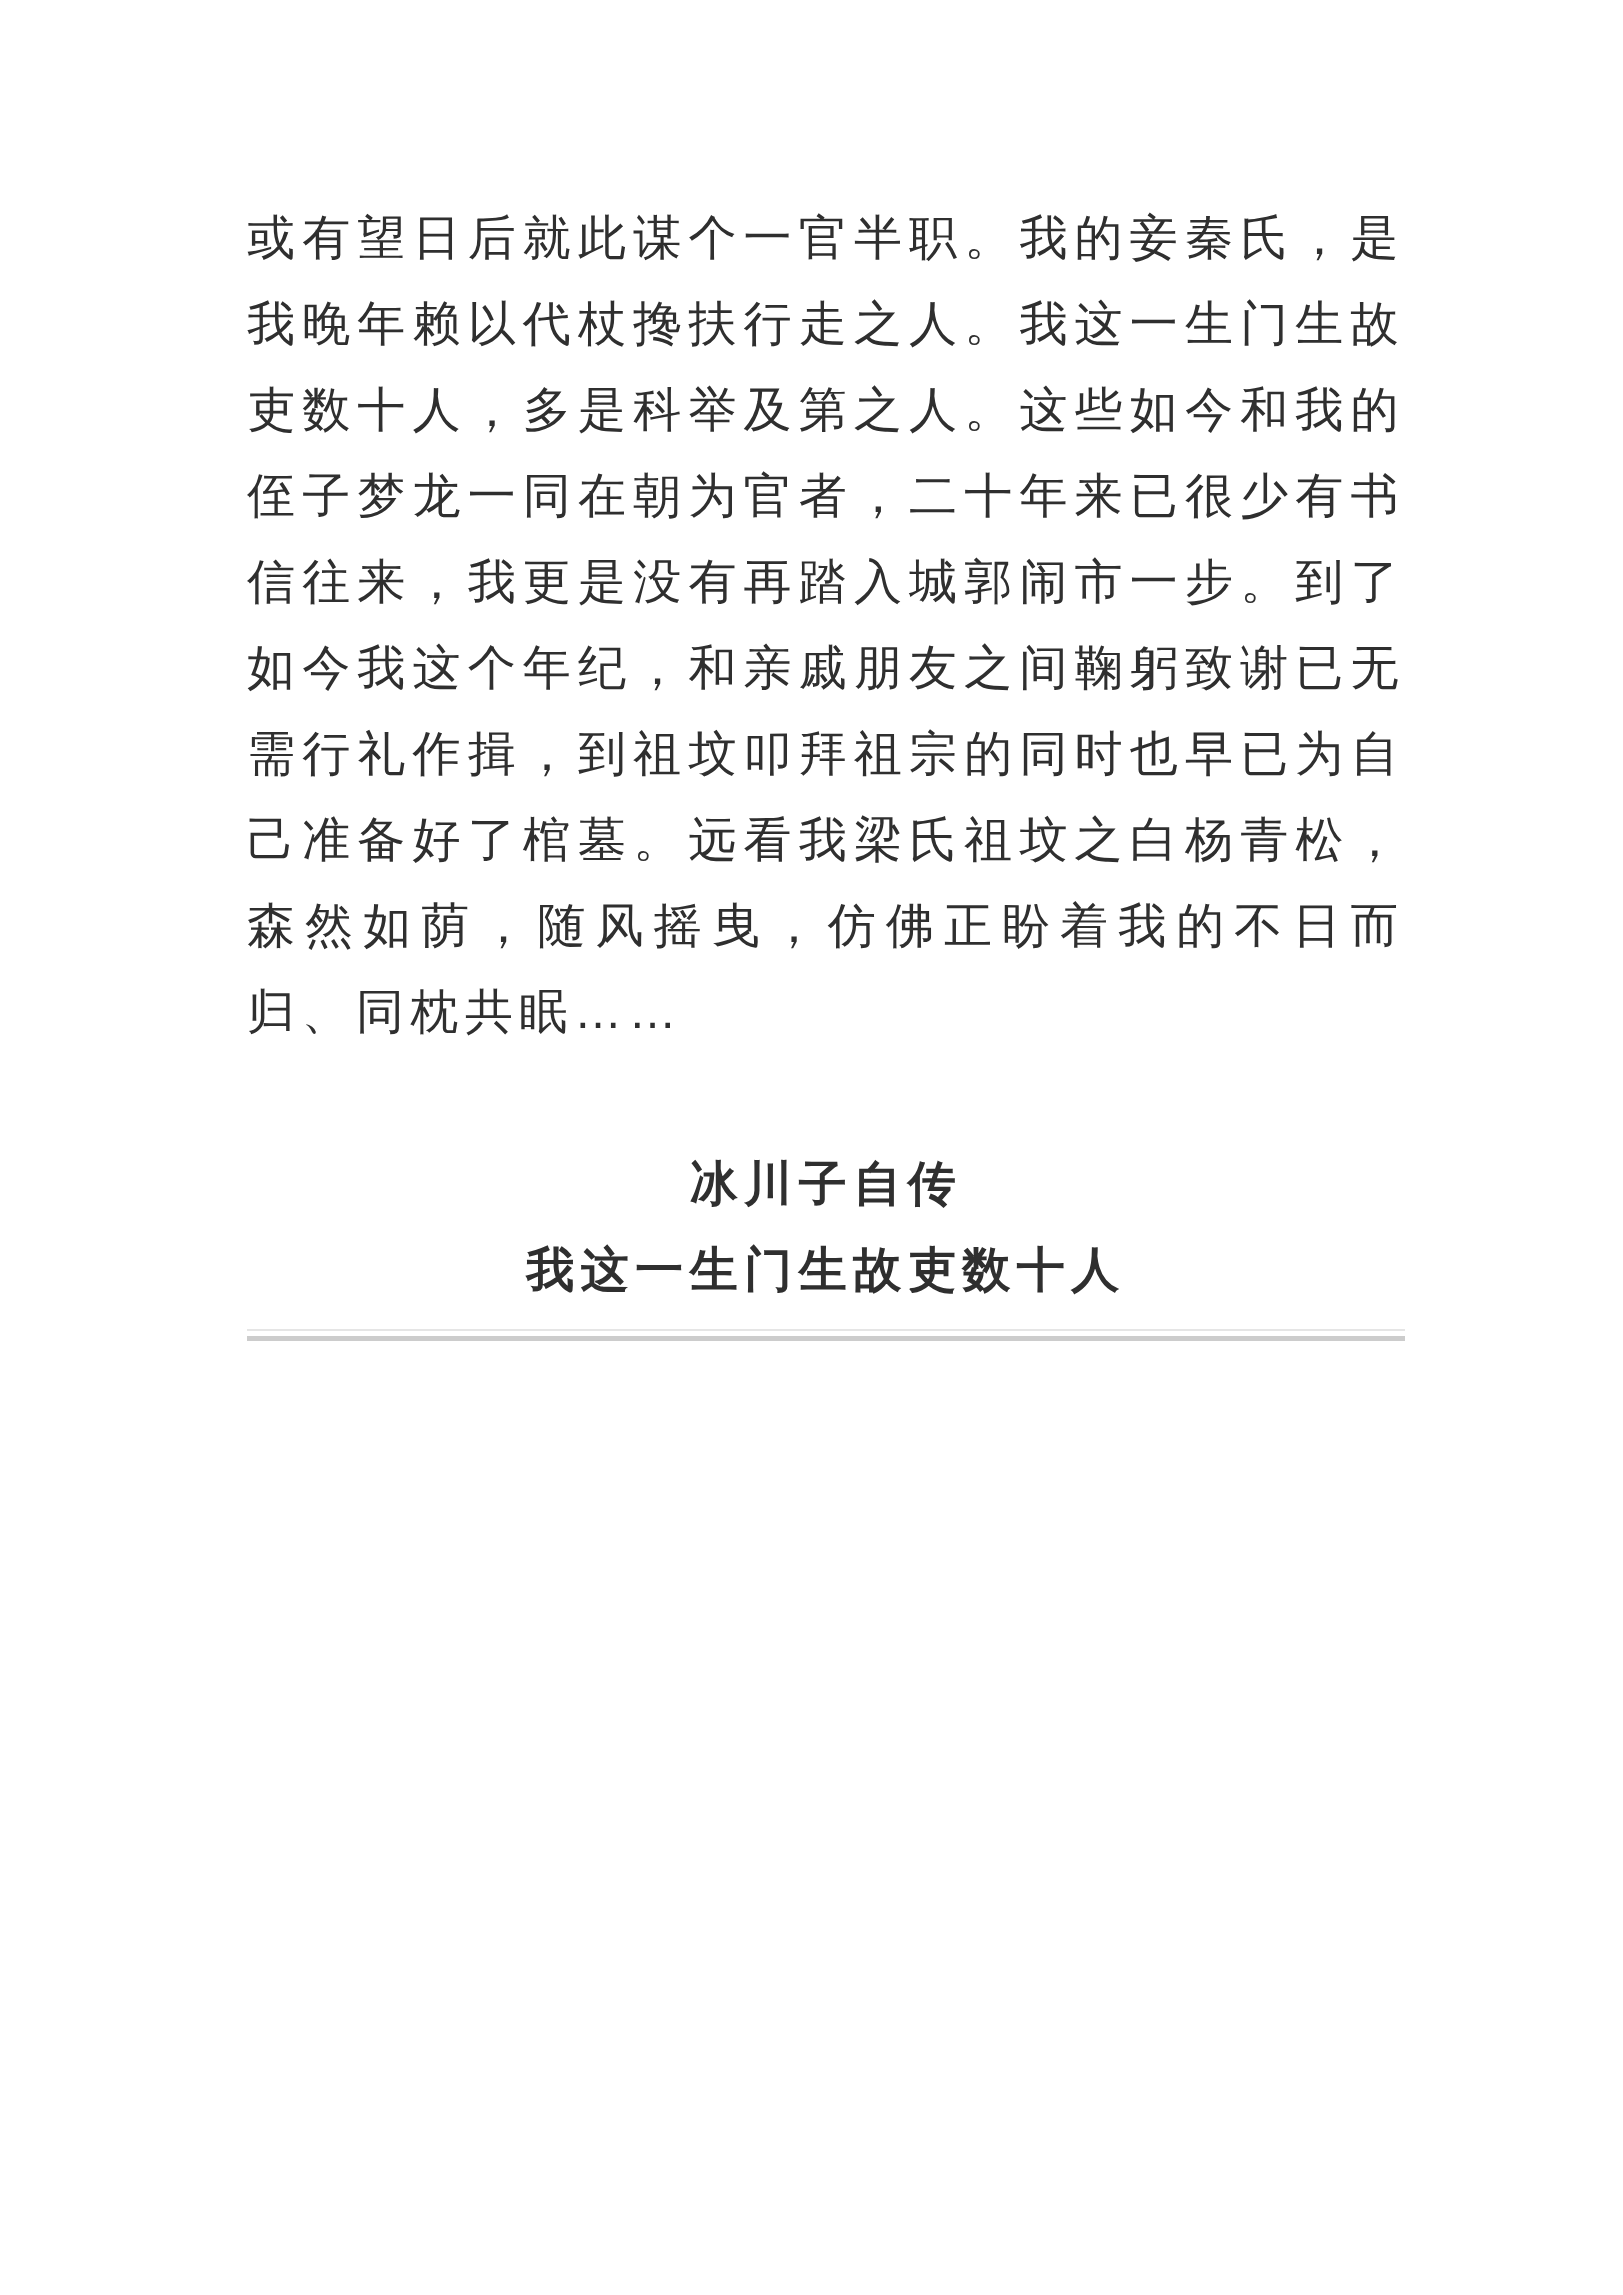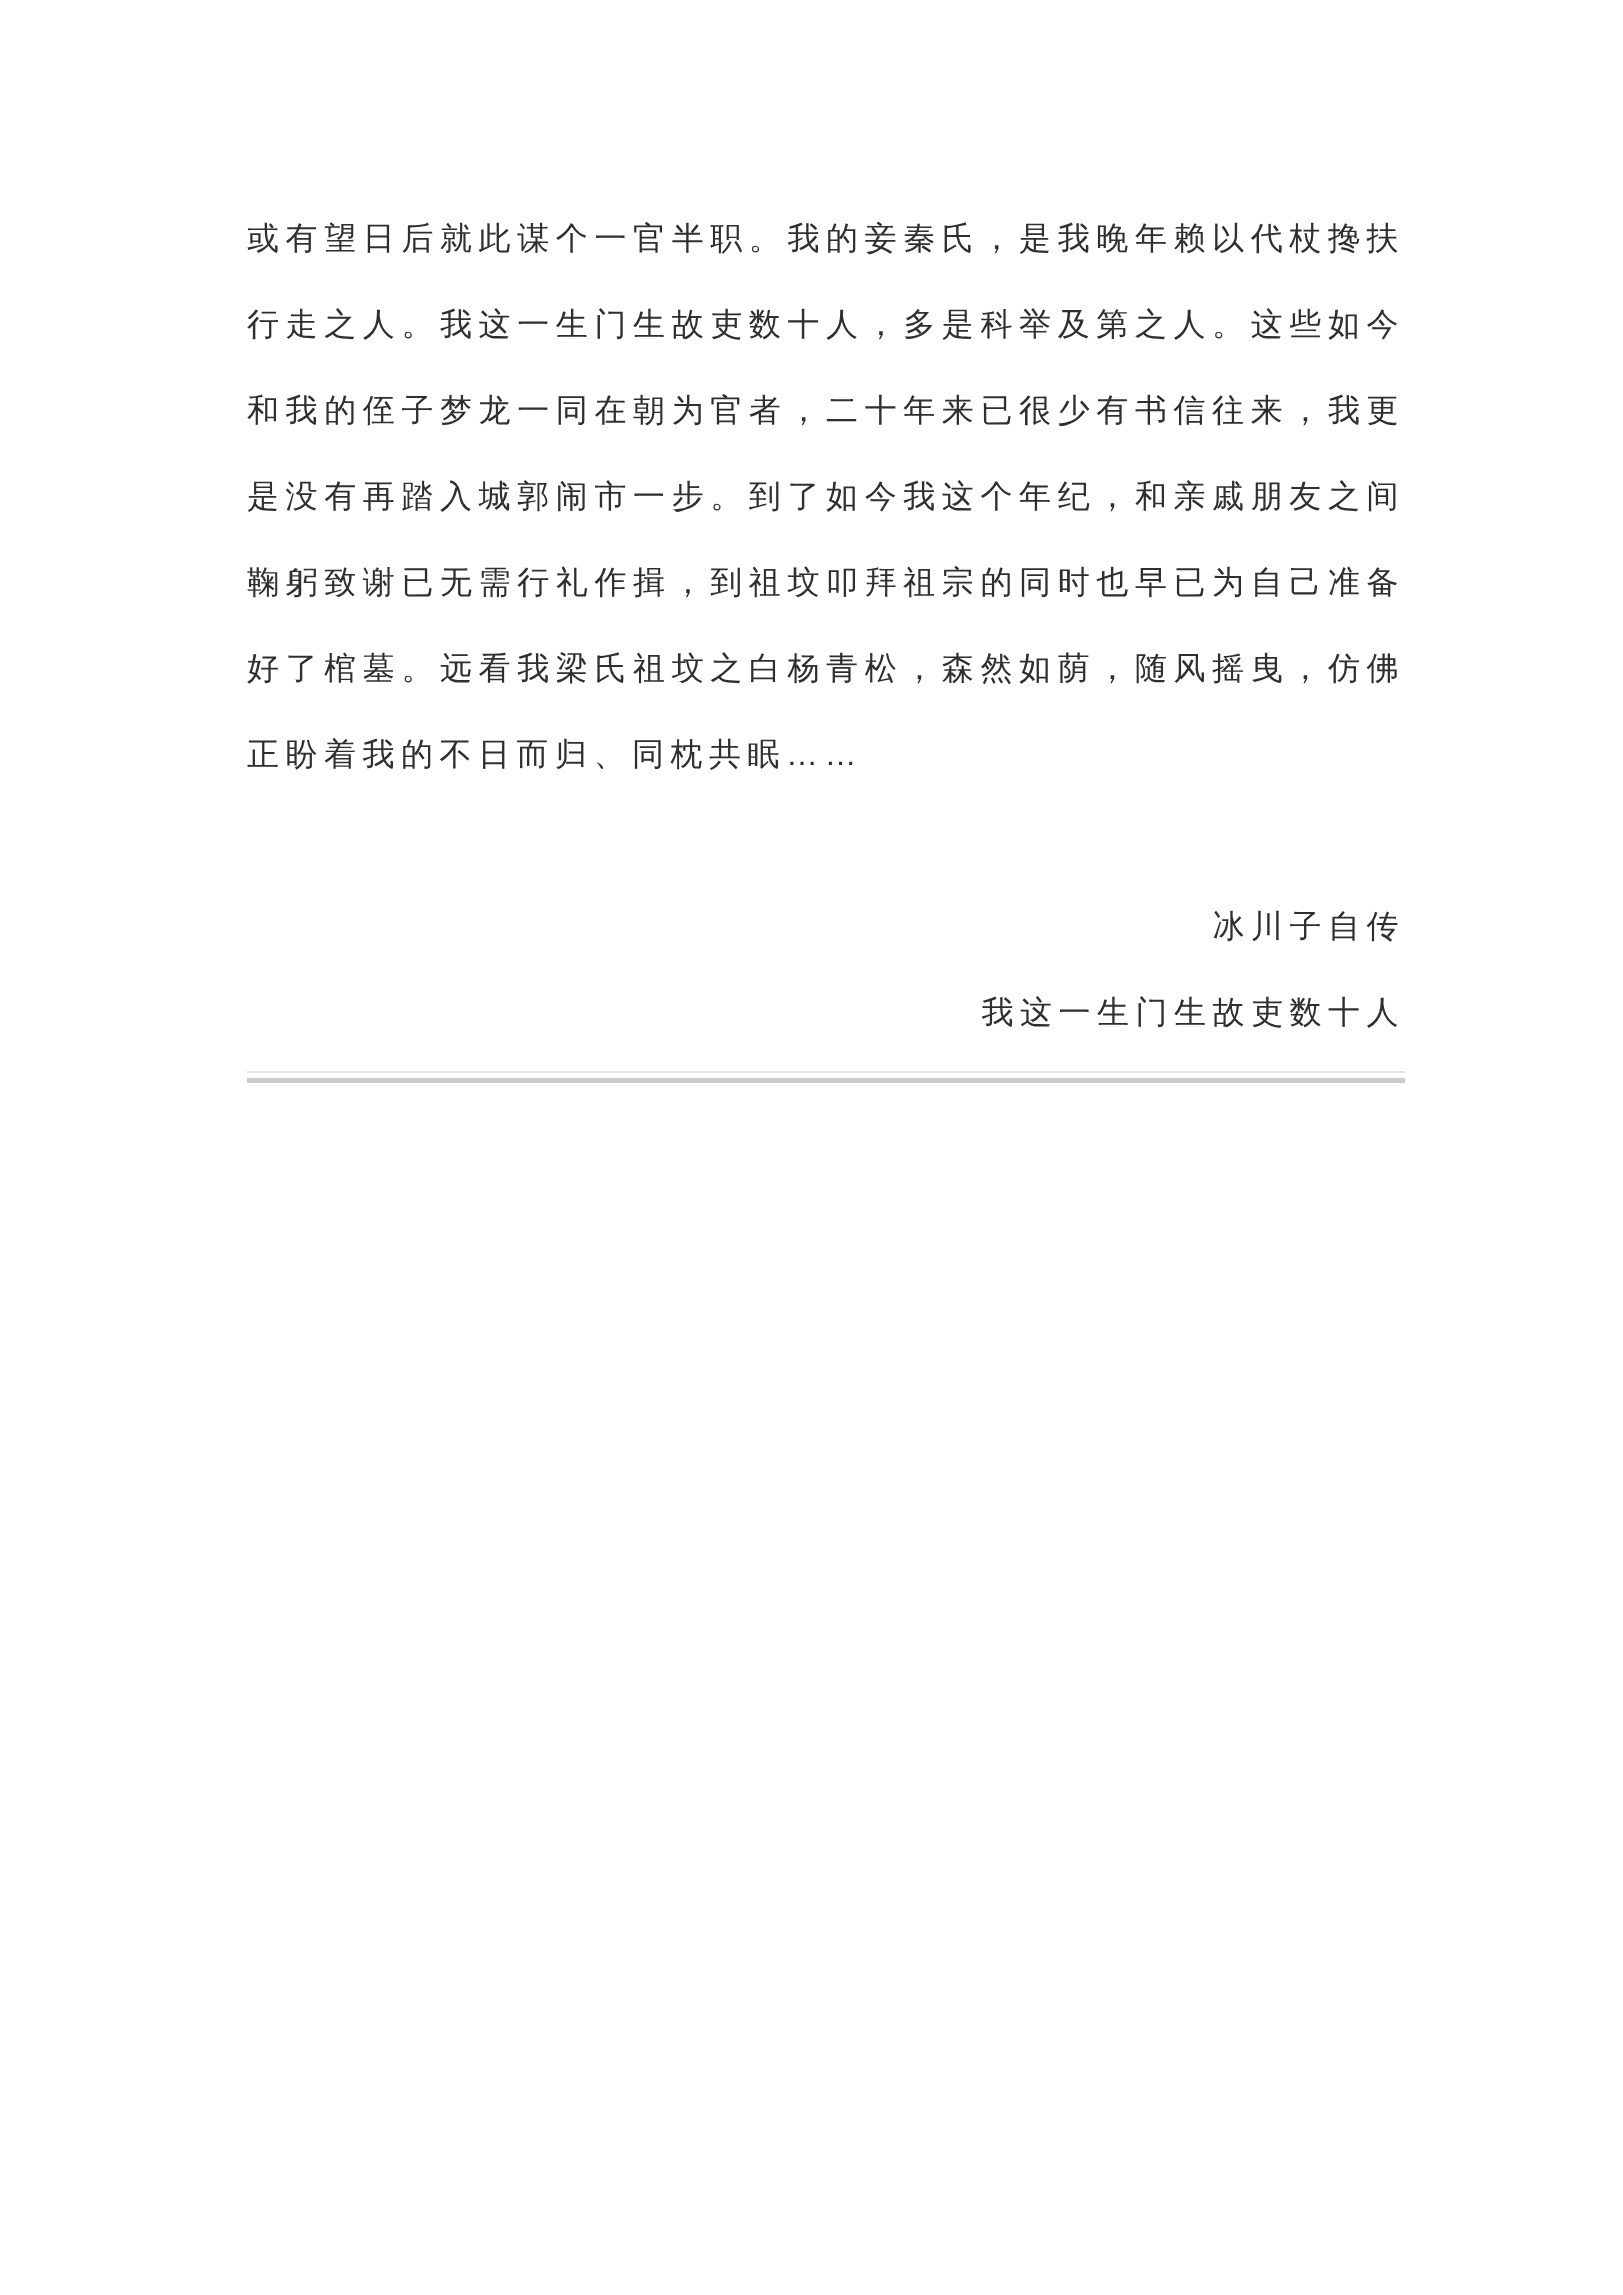--- a/index.html
+++ b/index.html
@@ -12,39 +12,40 @@
     width: 1623px;
     height: 2295px;
     background: #ffffff;
     box-sizing: border-box;
     padding: 195px 218px 0 247px;
     overflow: hidden;
   }
   .doc-text {
     
     font-family: "Liberation Sans", serif;
-    font-size: 32px;
+    font-size: 48px;
     line-height: 86px;
     color: #2f2f2f;
     letter-spacing: 6.5px;
     text-align: justify;
     text-justify: inter-character;
   }
   .doc-text p {
     margin: 0;
     padding: 0;
   }
   p.para-indent {
     text-indent: 86px;
   }
   .signature {
     margin-top: 86px;
   }
   .signature p {
-    text-align: right;
+    text-align: center;
+    font-weight: bold;
   }
   .page-rule {
     margin-top: 16.4px;
     height: 11.5px;
     box-sizing: border-box;
     width: 100%;
     background: transparent;
     border: none;
     border-top: 2.5px solid #e5e5e5;
     border-bottom: 5.7px solid #cccccc;

